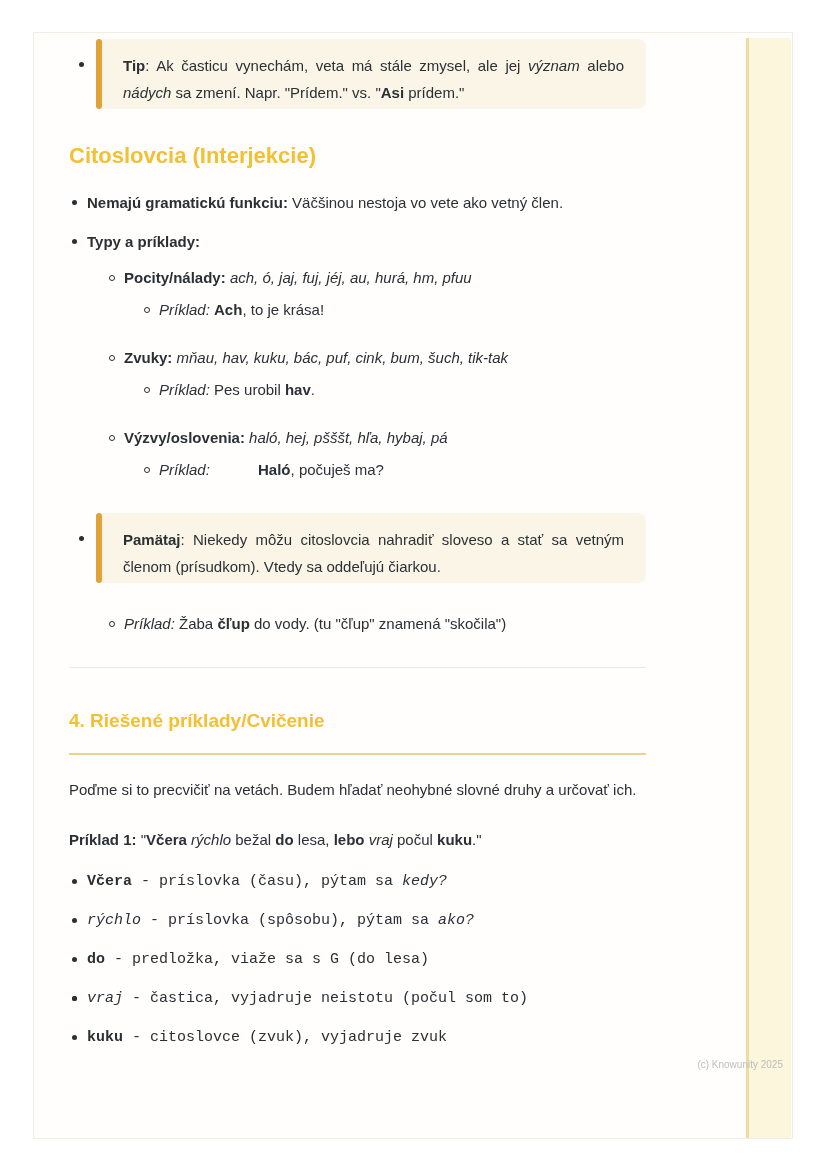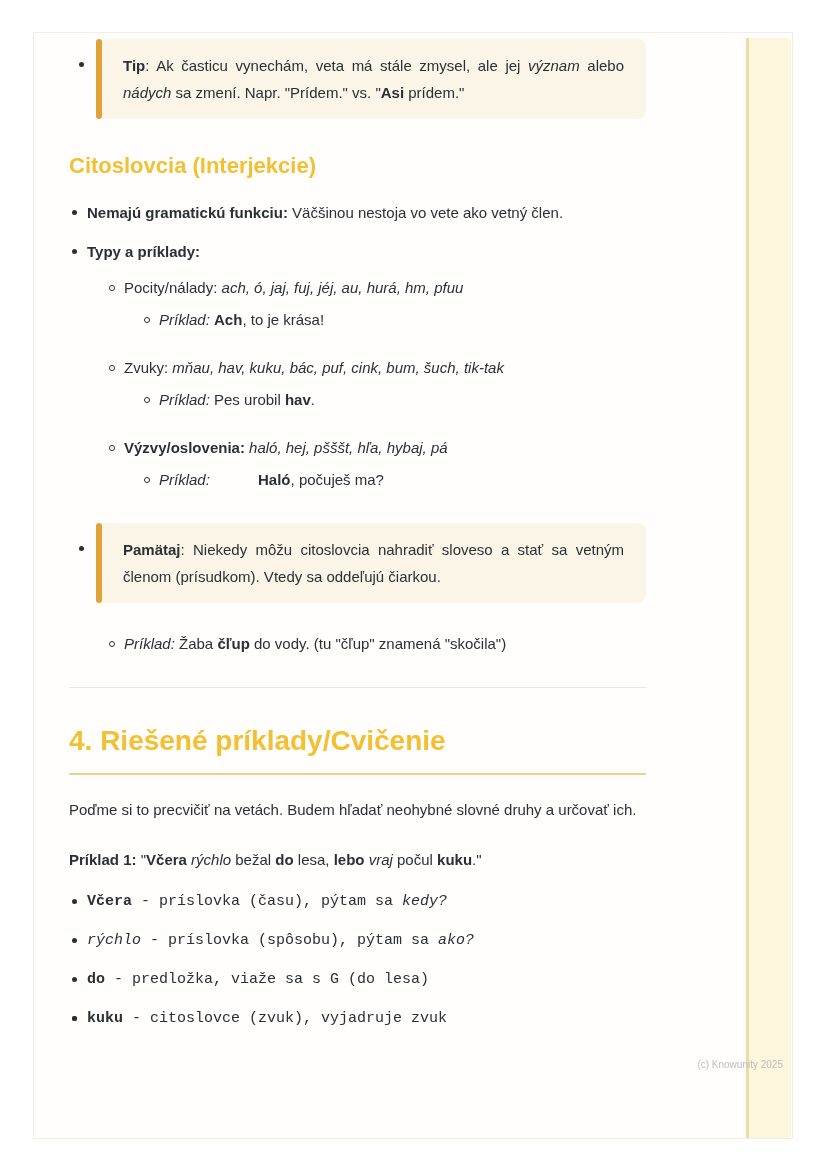--- a/index.html
+++ b/index.html
@@ -5,26 +5,26 @@
   html,body{margin:0;padding:0;width:828px;height:1171px;background:#ffffff;overflow:hidden;
     font-family:"Liberation Sans",sans-serif;color:var(--text,#2b3035);}
   .page{position:absolute;left:33px;top:32px;width:760px;height:1107px;background:#fffefc;
     border:1px solid #f0ede7;box-sizing:border-box;overflow:hidden;}
   .strip{position:absolute;top:5px;bottom:0;left:712px;width:45px;background:var(--strip-bg,#fcf6dc);
     border-left:3px solid var(--strip-edge,#ecdda2);box-sizing:border-box;z-index:0;}
   .content{position:relative;z-index:1;margin:0 0 0 35px;width:577px;font-size:15px;line-height:26px;}
   
   .tipwrap{position:relative;margin:6px 0 0 27px;}
   .tipwrap .tip-dot{position:absolute;left:-17px;top:23px;width:5px;height:5px;border-radius:50%;background:#2b3035;}
-  .tipbox{position:relative;background:var(--tip-bg,#faf5e7);border-radius:8px;padding:13px 22px 13px 27px;
+  .tipbox{position:relative;background:var(--tip-bg,#faf5e7);border-radius:8px;padding:13px 22px 3px 27px;
     text-align:justify;line-height:27px;}
   .tipbox .bar{position:absolute;left:0;top:0;bottom:0;width:6px;border-radius:6px;background:var(--tip-border,#dfa33a);}
   
   .h2{color:var(--accent,#f2c032);font-size:22px;line-height:28px;font-weight:700;margin:33px 0 20px 0;}
-  .h1{color:var(--accent,#f2c032);font-size:28px;line-height:34px;font-weight:700;margin:36px 0 0 0;
+  .h1{color:var(--accent,#f2c032);font-size:19px;line-height:34px;font-weight:700;margin:36px 0 0 0;
     padding-bottom:15px;border-bottom:2px solid var(--underline,#efd28a);}
   .divider{border:0;border-top:1px solid var(--divider,#e8e8e8);margin:30px 0 0 0;}
   
   .li{position:relative;}
   .marker{position:absolute;top:10px;width:5px;height:5px;border-radius:50%;box-sizing:border-box;}
   .dot{background:#2b3035;}
   .circ{border:1.5px solid #2b3035;background:transparent;width:6px;height:6px;}
   .l1{padding-left:18px;margin:13px 0;}
   .l1>.marker{left:3px;}
   .l2{padding-left:55px;margin:10px 0 6px 0;}
@@ -63,32 +63,32 @@
       <span><span style="font-weight: 700;">Nemajú gramatickú funkciu:</span><span> Väčšinou nestoja vo vete ako vetný člen.</span></span>
     </div>
     <div class="li l1" style="margin-bottom:4px;">
       <span class="marker dot"></span>
       <span><span style="font-weight: 700; text-align: right;">Typy a príklady:</span></span>
     </div>
 
     <div class="group">
       <div class="li l2">
         <span class="marker circ"></span>
-        <span><span style="font-weight: 400; text-align: center;">Pocity/nálady:</span><span> </span><span style="font-style: italic;">ach, ó, jaj, fuj, jéj, au, hurá, hm, pfuu</span></span>
+        <span><span style="font-weight: 700; text-align: center;">Pocity/nálady:</span><span> </span><span style="font-style: italic;">ach, ó, jaj, fuj, jéj, au, hurá, hm, pfuu</span></span>
       </div>
       <div class="li l3">
         <span class="marker circ"></span>
         <span><span style="font-style: italic;">Príklad:</span><span> </span><span style="font-weight: 700;">Ach</span><span>, to je krása!</span></span>
       </div>
     </div>
 
     <div class="group">
       <div class="li l2">
         <span class="marker circ"></span>
-        <span><span style="font-weight: 400;">Zvuky:</span><span> </span><span style="font-style: italic; text-align: right;">mňau, hav, kuku, bác, puf, cink, bum, šuch, tik-tak</span></span>
+        <span><span style="font-weight: 700;">Zvuky:</span><span> </span><span style="font-style: italic; text-align: right;">mňau, hav, kuku, bác, puf, cink, bum, šuch, tik-tak</span></span>
       </div>
       <div class="li l3">
         <span class="marker circ"></span>
         <span><span style="font-style: italic;">Príklad:</span><span> Pes urobil </span><span style="font-weight: 700;">hav</span><span>.</span></span>
       </div>
     </div>
 
     <div class="group">
       <div class="li l2">
         <span class="marker circ"></span>
@@ -132,20 +132,24 @@
       </div>
       <div class="li l1">
         <span class="marker dot"></span>
         <span><span style="font-weight: 700;">do</span><span> - predložka, viaže sa s G (do lesa)</span></span>
       </div>
       <div class="li l1">
         <span class="marker dot"></span>
       </div>
       <div class="li l1">
         <span class="marker dot"></span>
+        <span><span style="font-style: italic;">vraj</span><span> - častica, vyjadruje neistotu (počul som to)</span></span>
+      </div>
+      <div class="li l1">
+        <span class="marker dot"></span>
         <span><span style="font-weight: 700;">kuku</span><span> - citoslovce (zvuk), vyjadruje zvuk</span></span>
       </div>
     </div>
 
   </div>
 
   <div class="watermark">(c) Knowunity 2025</div>
 </div>
 
 </body></html>

